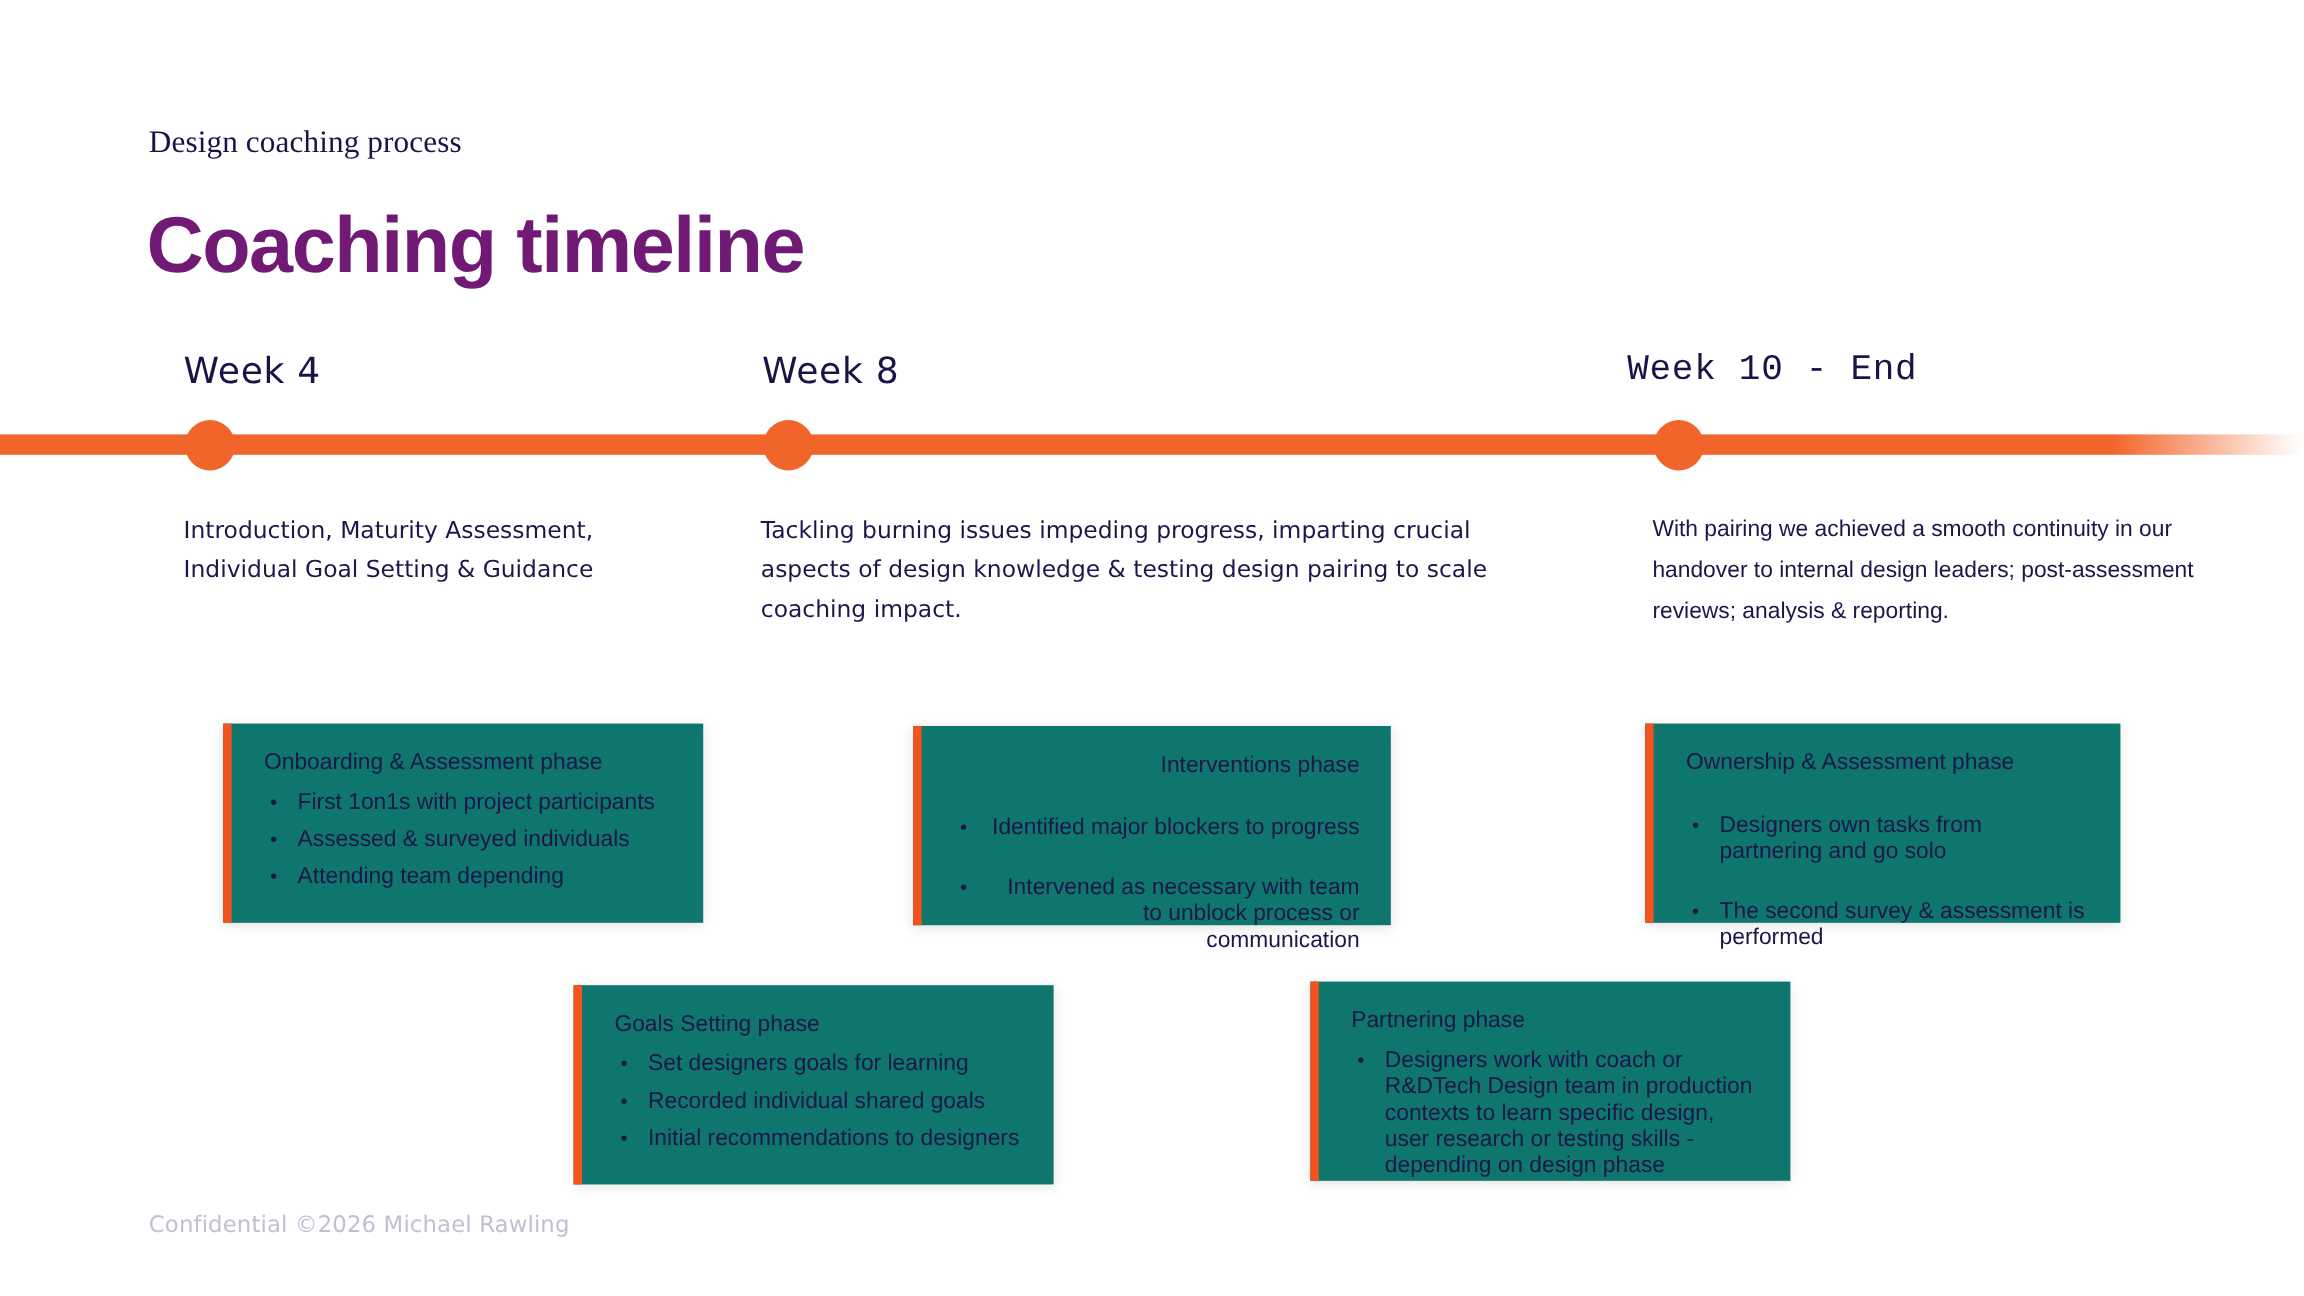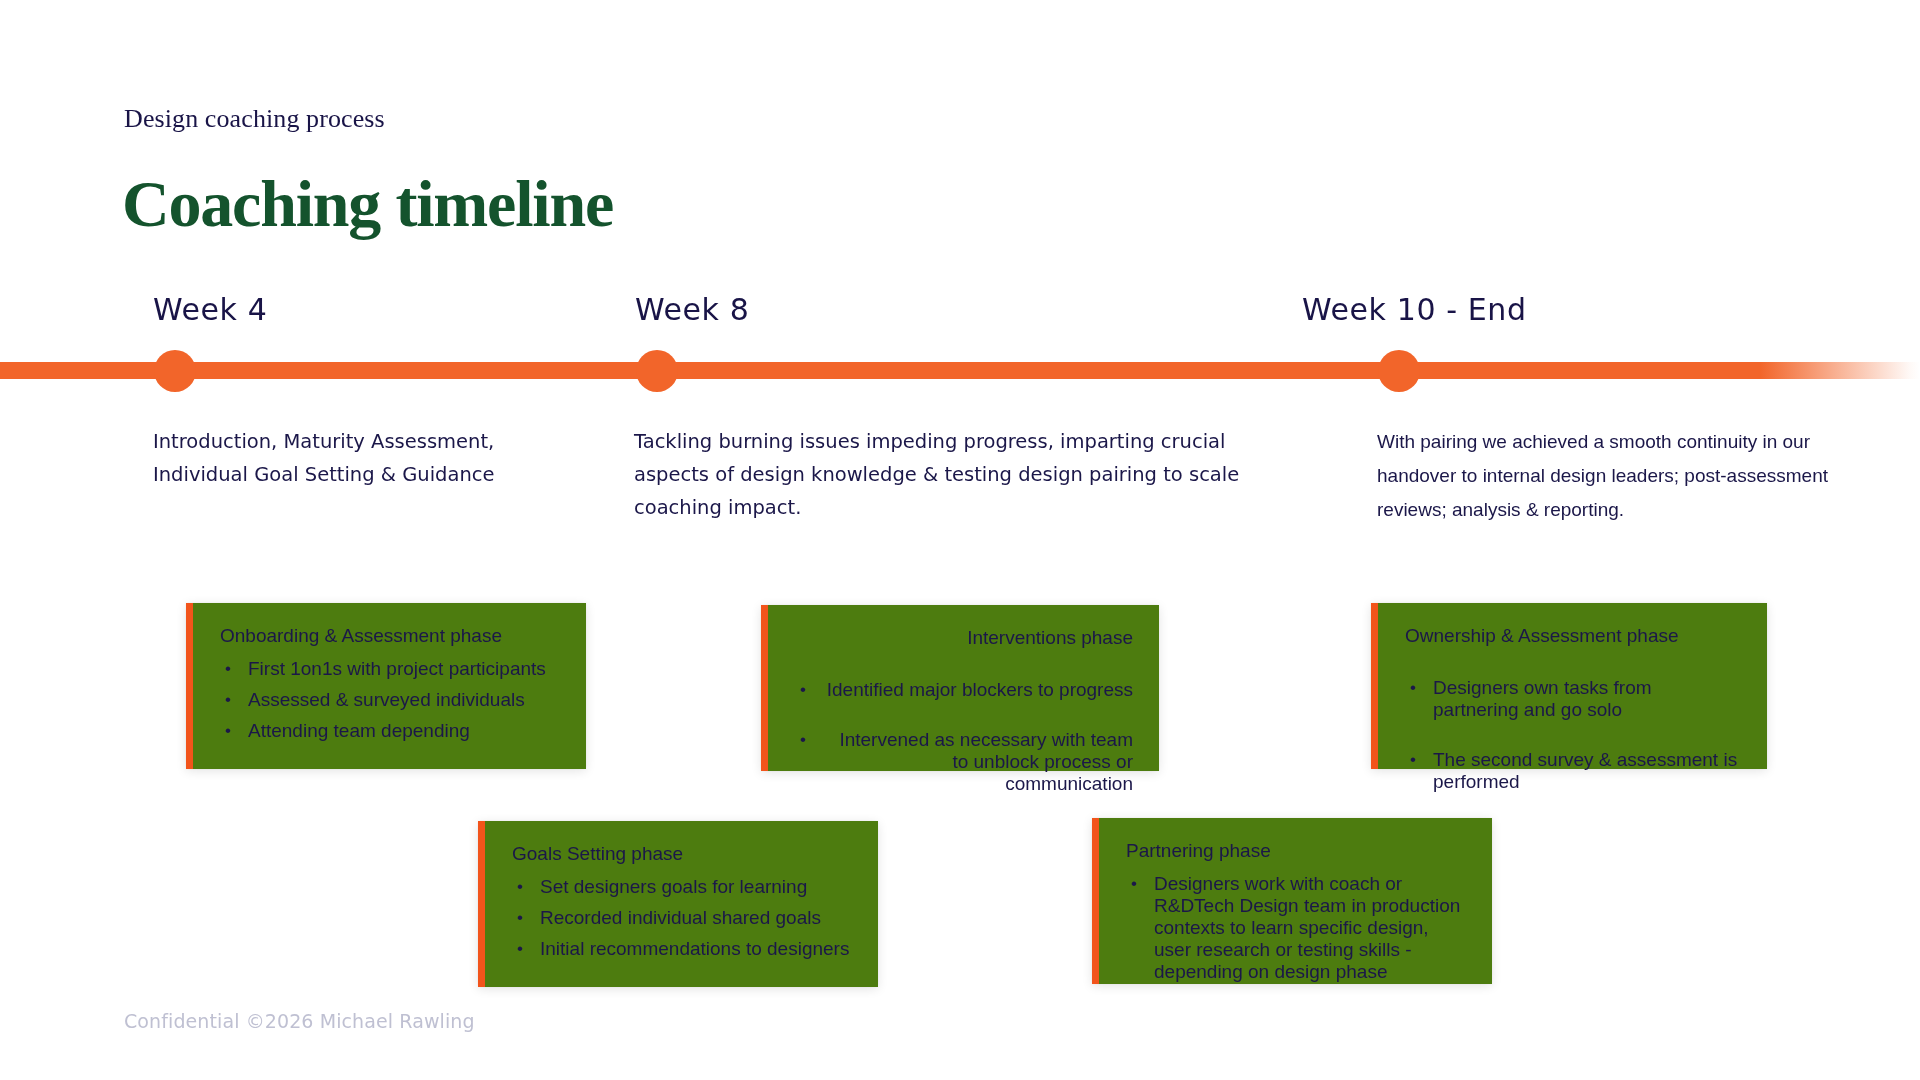--- a/index.html
+++ b/index.html
@@ -31,25 +31,25 @@
     font-family: Liberation Serif, serif;
     font-size: 26px;
     letter-spacing: 0.1px;
     color: #191447;
     white-space: nowrap;
   }
   .page-title {
     position: absolute;
     left: 122px;
     top: 124px;
-    font-family: Liberation Serif, serif;
+    font-family: Liberation Sans, sans-serif;
     font-size: 66px;
     font-weight: 700;
     letter-spacing: -1.2px;
-    color: #14532d;
+    color: #701a75;
     white-space: nowrap;
     line-height: 1.1;
   }
 
   
   .timeline-line {
     position: absolute;
     left: 0;
     top: 362px;
     width: 1920px;
@@ -77,38 +77,38 @@
     position: absolute;
     top: 292px;
     font-family: "DejaVu Sans", sans-serif;
     font-size: 30px;
     letter-spacing: 0.6px;
     color: #191447;
     white-space: nowrap;
   }
   .tl-label.l1 { left: 153px; }
   .tl-label.l2 { left: 635px; }
-  .tl-label.l3 { left: 1302px; }
+  .tl-label.l3 { left: 1356px; font-family: Liberation Mono, monospace; }
 
   .tl-desc {
     position: absolute;
     top: 425px;
     font-family: "DejaVu Sans", sans-serif;
     font-size: 19.5px;
     line-height: 33px;
     color: #1B1749;
   }
   .tl-desc.p1 { left: 153px; width: 360px; }
   .tl-desc.p2 { left: 634px; width: 640px; }
   .tl-desc.p3 { left: 1377px; width: 480px; font-family: "Liberation Sans", sans-serif; font-size: 19px; line-height: 34px;}
 
   
   .card {
     position: absolute;
-    background: #4d7c0f;
+    background: #0f766e;
     box-shadow: 0 2px 10px rgba(0,0,0,0.11), 0 0 2px rgba(0,0,0,0.05);
     box-sizing: border-box;
     padding: 20px 26px 18px 34px;
   }
   .card .accent {
     position: absolute;
     left: 0;
     top: 0;
     bottom: 0;
     width: 7px;

